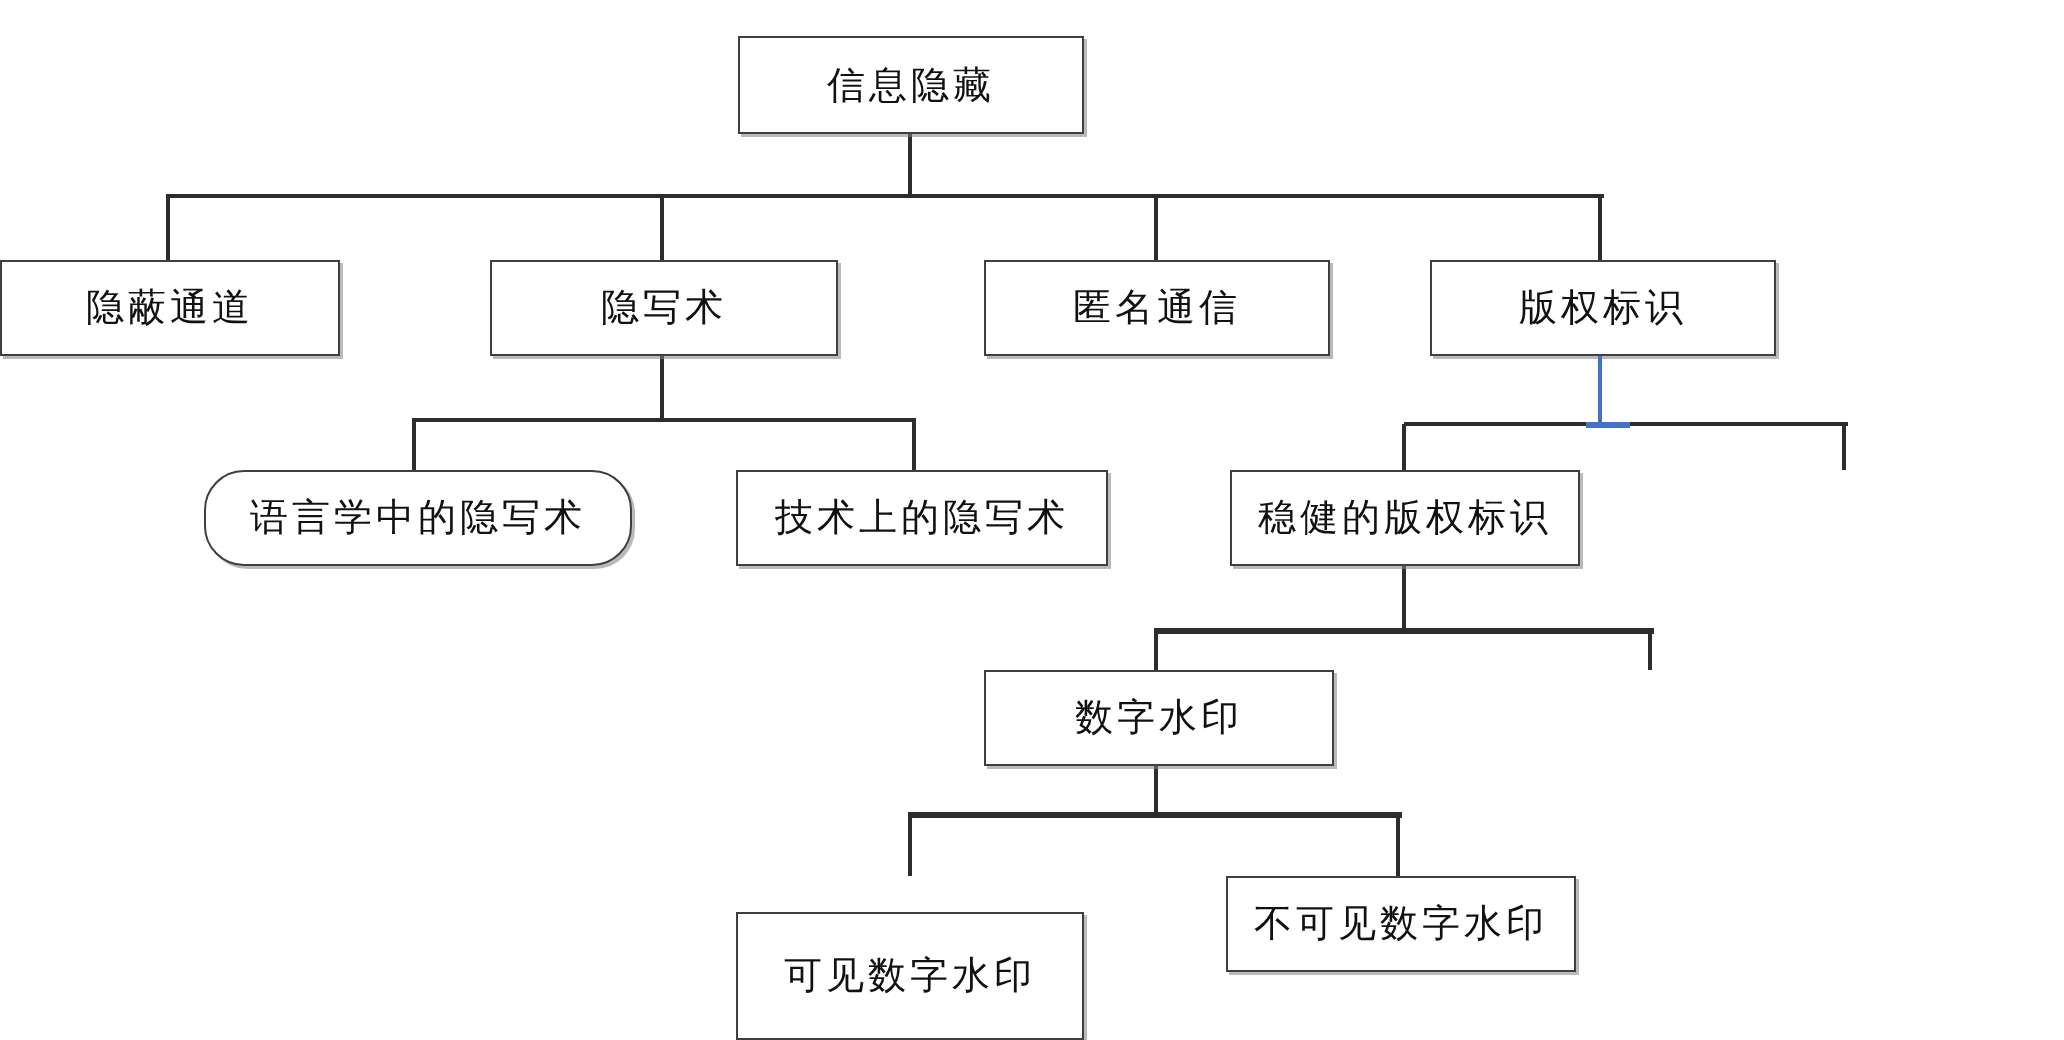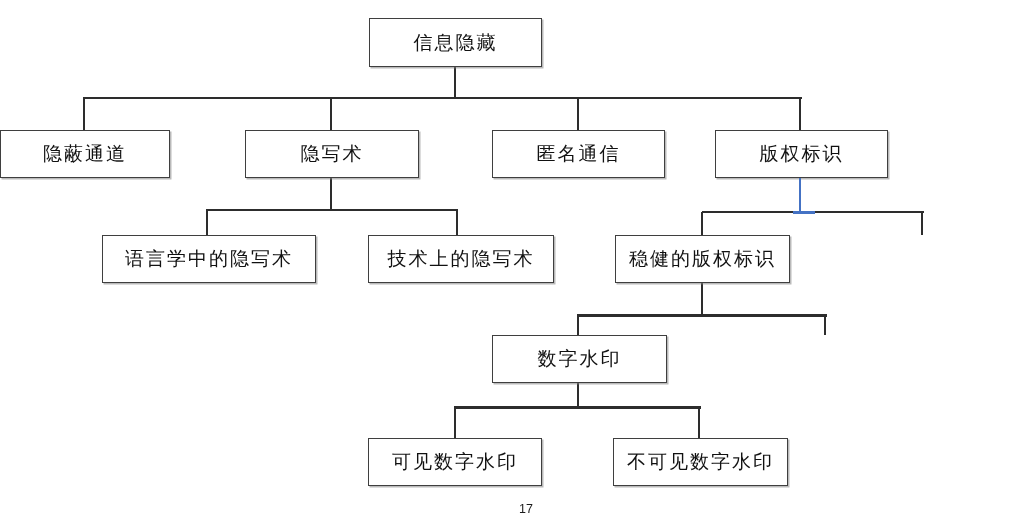--- a/index.html
+++ b/index.html
@@ -72,34 +72,34 @@
   <div class="line" style="left:206px; top:209px; width:252px; height:2px;"></div>
   <div class="line" style="left:206px; top:210px; width:2px; height:25px;"></div>
   <div class="line" style="left:456px; top:210px; width:2px; height:25px;"></div>
 
   <div class="line blue" style="left:799px; top:178px; width:2px; height:36px;"></div>
   <div class="line" style="left:702px; top:211px; width:222px; height:2px;"></div>
   <div class="line blue" style="left:793px; top:211px; width:22px; height:3px;"></div>
   <div class="line" style="left:701px; top:212px; width:2px; height:23px;"></div>
   <div class="line" style="left:921px; top:212px; width:2px; height:23px;"></div>
 
-  <div class="node" style="left:102px; top:235px; width:214px; height:48px;">语言学中的隐写术</div>
+  <div class="node" style="left:102px; top:235px; width:214px; height:48px;border-radius:20px;">语言学中的隐写术</div>
   <div class="node" style="left:368px; top:235px; width:186px; height:48px;text-align:center;">技术上的隐写术</div>
   <div class="node" style="left:615px; top:235px; width:175px; height:48px;">稳健的版权标识</div>
 
   <div class="line" style="left:701px; top:283px; width:2px; height:33px;"></div>
   <div class="line" style="left:577px; top:314px; width:250px; height:3px;"></div>
   <div class="line" style="left:577px; top:315px; width:2px; height:20px;"></div>
   <div class="line" style="left:824px; top:315px; width:2px; height:20px;"></div>
 
   <div class="node" style="left:492px; top:335px; width:175px; height:48px;">数字水印</div>
 
   <div class="line" style="left:577px; top:383px; width:2px; height:24px;"></div>
   <div class="line" style="left:454px; top:406px; width:247px; height:3px;"></div>
   <div class="line" style="left:454px; top:407px; width:2px; height:31px;"></div>
   <div class="line" style="left:698px; top:407px; width:2px; height:31px;"></div>
 
-  <div class="node" style="left:368px; top:438px; width:174px; height:48px;font-family:Liberation Mono, monospace;">可见数字水印</div>
+  <div class="node" style="left:368px; top:456px; width:174px; height:64px;font-family:Liberation Mono, monospace;">可见数字水印</div>
   <div class="node" style="left:613px; top:438px; width:175px; height:48px;">不可见数字水印</div>
 
   <div class="page-num" style="left:519px; top:502px;">17</div>
 
 </div>
 
 </body></html>

